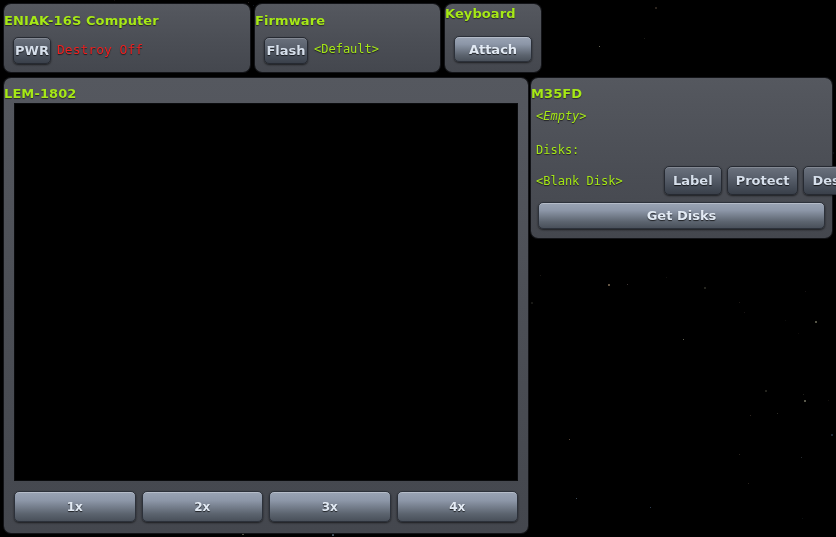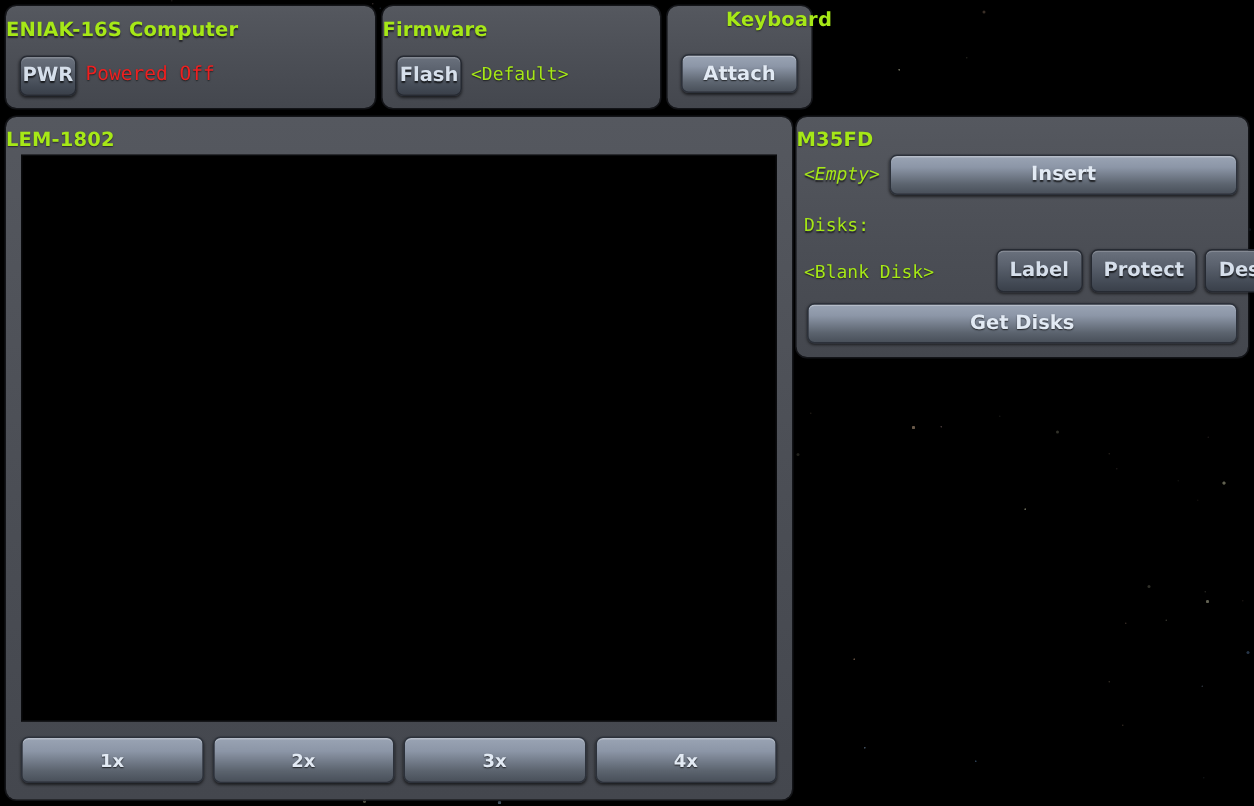--- a/index.html
+++ b/index.html
@@ -110,21 +110,21 @@
   #power-status { position: absolute; left: 53px; top: 38px; }
 
   
   #panel-firmware { left: 255px; top: 4px; width: 185px; height: 68px; }
   #panel-firmware .panel-title { position: absolute; left: 0; top: 9px; width: 100%; }
   #flash-button { position: absolute; left: 9px; top: 33px; width: 44px; height: 27px; font-size: 13px; }
   #firmware-value { position: absolute; left: 59px; top: 38px; }
 
   
   #panel-keyboard { left: 445px; top: 4px; width: 96px; height: 68px; }
-  #panel-keyboard .panel-title { position: absolute; left: 0; top: 2px; width: 100%; padding-left: 39px; }
+  #panel-keyboard .panel-title { position: absolute; left: 0; top: 2px; width: 100%; }
   #attach-button { position: absolute; left: 9px; top: 32px; width: 78px; height: 26px; font-size: 13px; }
 
   
   #panel-monitor { left: 4px; top: 78px; width: 524px; height: 455px; }
   #panel-monitor .panel-title { position: absolute; left: 0; top: 8px; width: 100%; }
   #monitor-screen {
     position: absolute;
     left: 10px; top: 25px;
     width: 504px; height: 378px;
     background: #000000;
@@ -419,21 +419,21 @@
       <div class="star" style="left: 24px; top: 242px; width: 1px; height: 1px; background: rgb(106, 90, 74); opacity: 0.37;"></div>
       <div class="star" style="left: 209px; top: 317px; width: 1px; height: 1px; background: rgb(106, 106, 90); opacity: 0.36;"></div>
       <div class="star" style="left: 629px; top: 96px; width: 1px; height: 1px; background: rgb(112, 90, 74); opacity: 0.4;"></div>
       <div class="star" style="left: 683px; top: 339px; width: 1px; height: 1px; background: rgb(106, 106, 90); opacity: 0.6;"></div>
       <div class="star" style="left: 80px; top: 190px; width: 1px; height: 1px; background: rgb(63, 85, 112); opacity: 0.65;"></div>
     </div>
 
   <div class="panel" id="panel-computer">
     <div class="panel-title">ENIAK-16S Computer</div>
     <div class="btn btn-dark" id="pwr-button">PWR</div>
-    <div class="val-red" id="power-status">Powered Off</div>
+    <div class="val-red" id="power-status">Destroy Off</div>
   </div>
 
   <div class="panel" id="panel-firmware">
     <div class="panel-title">Firmware</div>
     <div class="btn btn-dark" id="flash-button">Flash</div>
     <div class="val-green" id="firmware-value">&lt;Default&gt;</div>
   </div>
 
   <div class="panel" id="panel-keyboard">
     <div class="panel-title">Keyboard</div>
@@ -447,21 +447,20 @@
       <div class="btn btn-light">1x</div>
       <div class="btn btn-light">2x</div>
       <div class="btn btn-light">3x</div>
       <div class="btn btn-light">4x</div>
     </div>
   </div>
 
   <div class="panel" id="panel-m35fd">
     <div class="panel-title">M35FD</div>
     <div class="val-green" id="drive-state">&lt;Empty&gt;</div>
-    <div class="btn btn-light" id="insert-button">Insert</div>
     <div class="val-green" id="disks-label">Disks:</div>
     <div class="val-green" id="blank-disk-label">&lt;Blank Disk&gt;</div>
     <div id="disk-actions">
       <div class="btn btn-dark">Label</div>
       <div class="btn btn-dark">Protect</div>
       <div class="btn btn-dark">Destroy</div>
     </div>
     <div class="btn btn-light" id="get-disk-button">Get Disks</div>
   </div>
 

